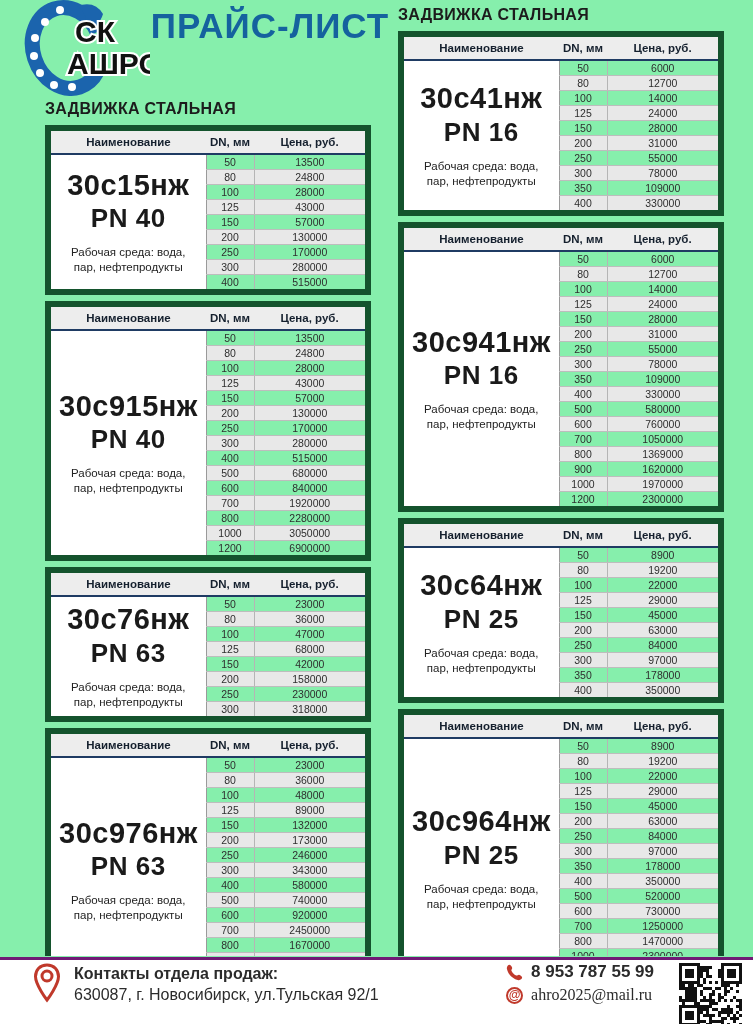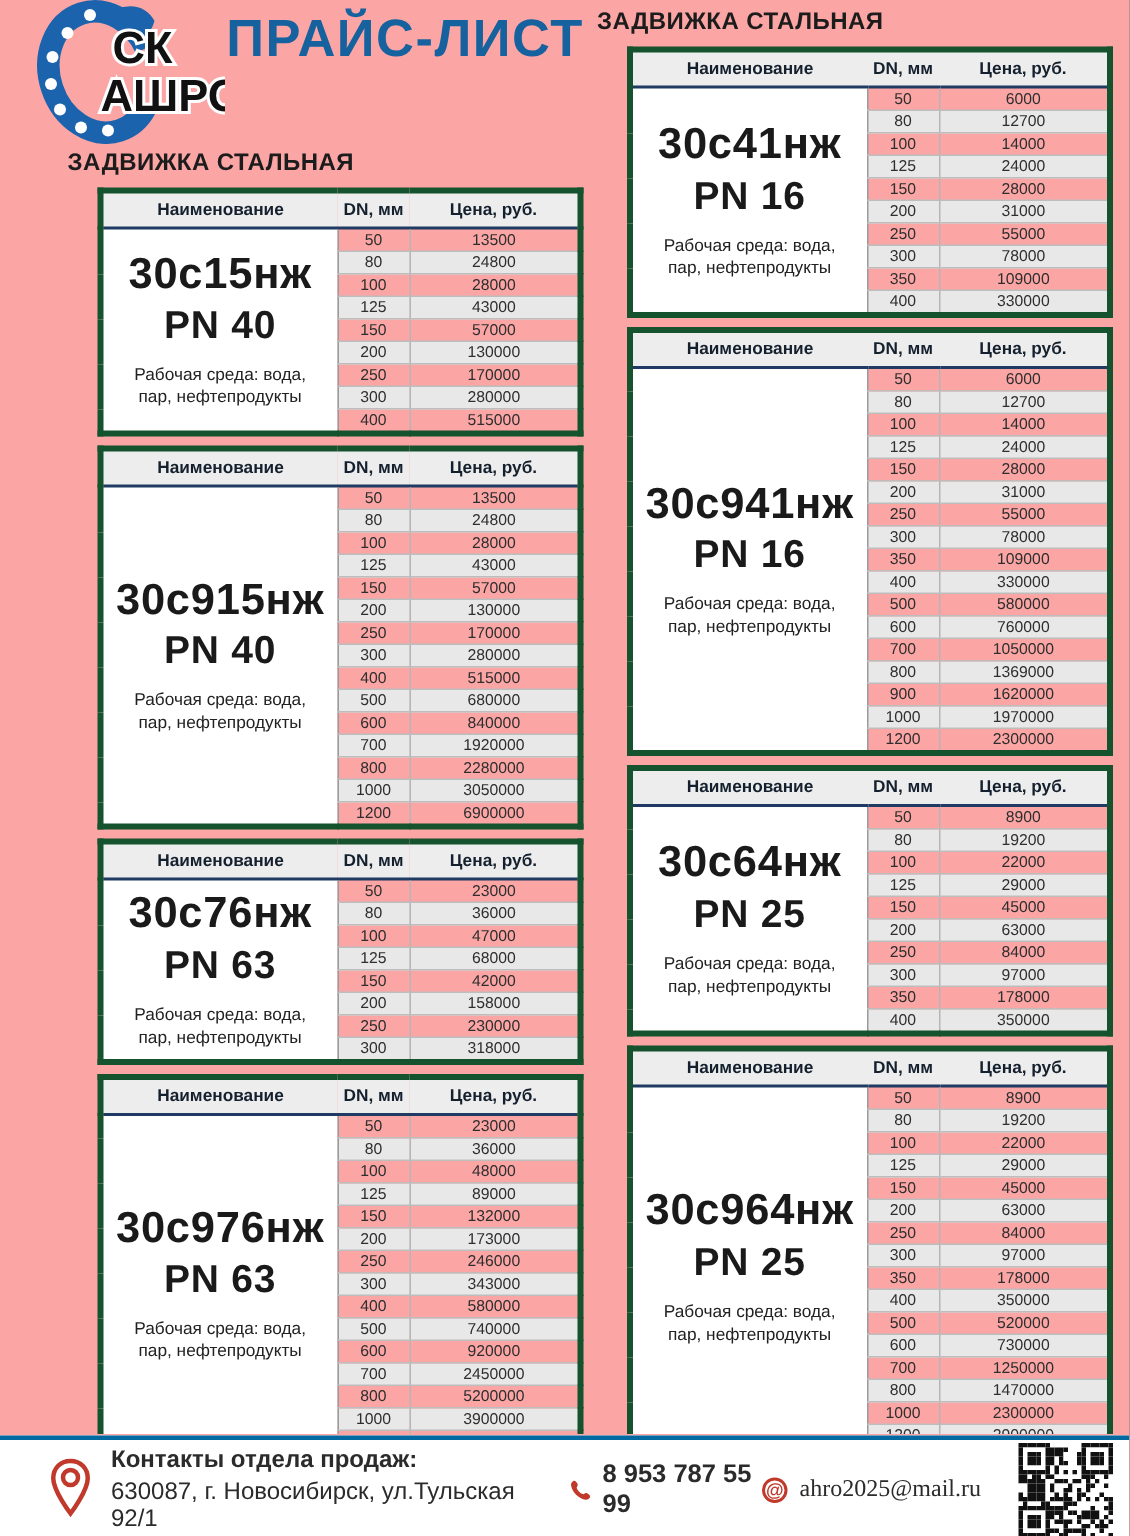--- a/index.html
+++ b/index.html
@@ -5,21 +5,21 @@
   :root {
     --accent-blue: #15629e;
     --navy-border: #1f3b63;
     --accent-red: #c0392b;
     --stripe-gray: #e8e8e8;
     --logo-blue: #1b64ad;
   }
   * { margin:0; padding:0; box-sizing:border-box; }
   html,body { background:#888; }
   .page {
-    width:753px; height:1024px; background:#fca5a5; margin:0 auto;
+    width:753px; height:1024px; background:#86efac; margin:0 auto;
     font-family:"Liberation Sans", sans-serif; position:relative; overflow:hidden;
   }
   .content {
     display:flex; gap:33px; padding:0 31px 0 45px; height:956px; overflow:hidden;
   }
   .col { display:flex; flex-direction:column; }
   .col-left  { width:320px; }
   .col-right { width:324px; }
 
   
@@ -31,21 +31,21 @@
 
   .section-title {
     text-align:left; font-size:16px; font-weight:bold; color:#1c1c1c;
     letter-spacing:0.3px; margin:3px 0 6px 0; line-height:20px;
   }
   .col-right .section-title { margin-top:5px; }
 
   
   table.price-table {
     width:100%; border-collapse:collapse; table-layout:fixed;
-    border:4px solid #14532d; margin-bottom:6px;margin-left:20px;
+    border:6px solid #14532d; margin-bottom:6px;
   }
   table.price-table thead th {
     background:#ededed; color:#15202e; font-size:11.5px; font-weight:bold;
     border-top:2px solid var(--navy-border); border-bottom:2px solid var(--navy-border);
     padding:5px 2px; text-align:center;
   }
   table.price-table col.c-name  { width:158px; }
   table.price-table col.c-dn    { width:48px;  }
   table.price-table col.c-price { width:114px; }
   table.price-table td {
@@ -59,28 +59,28 @@
     background:#ffffff; vertical-align:middle; border-bottom:none; padding:4px 8px;
     height:auto; line-height:normal;
   }
   .model-name { font-size:29px; font-weight:bold; color:#1a1a1a; letter-spacing:0.5px; line-height:1.15; }
   .model-pn   { font-size:26px; font-weight:bold; color:#1a1a1a; letter-spacing:0.5px; line-height:1.15; margin-top:2px; }
   .model-media{ font-size:11.5px; color:#222; margin-top:11px; line-height:1.3; padding:0 8px; }
 
   
   .footer {
     position:absolute; left:0; right:0; bottom:0; height:67px; background:#fff;
-    border-top:3px solid #0369a1; display:flex; align-items:center; padding:2px 10px 0 32px;
+    border-top:3px solid #701a75; display:flex; align-items:flex-start; padding:2px 10px 0 32px;
   }
   .footer-left { display:flex; align-items:center; gap:12px; flex:1 1 auto; }
   .pin-icon { width:30px; height:44px; flex:0 0 auto; }
   .contact-lines { display:flex; flex-direction:column; gap:3px; }
   .contact-title { font-size:16px; font-weight:bold; color:#2b2b2b; }
   .contact-addr  { font-size:16px; color:#2b2b2b; }
-  .footer-mid { display:flex; flex-direction:row; gap:4px; margin-right:24px;margin-left:28px; }
+  .footer-mid { display:flex; flex-direction:column; gap:4px; margin-right:24px;margin-left:28px; }
   .contact-row { display:flex; align-items:center; gap:8px; }
   .phone-icon { width:17px; height:17px; }
   .at-icon {
     width:17px; height:17px; border:2px solid var(--accent-red); border-radius:50%;
     color:var(--accent-red); font-size:12px; font-weight:bold; line-height:13px; text-align:center;
   }
   .contact-phone { font-size:17px; font-weight:bold; color:#2b2b2b; }
   .contact-email { font-size:16px; color:#2b2b2b;font-family:Liberation Serif, serif; }
   .qr { display:grid; grid-template-columns:repeat(21,3px); grid-auto-rows:3px; background:#fff; padding:1px; }
   .qr .b { background:#111; }
@@ -371,21 +371,21 @@
               <tr>
                 <td class="dn-cell">600</td>
                 <td class="price-cell">920000</td>
               </tr>
               <tr>
                 <td class="dn-cell">700</td>
                 <td class="price-cell">2450000</td>
               </tr>
               <tr>
                 <td class="dn-cell">800</td>
-                <td class="price-cell">5200000</td>
+                <td class="price-cell">1670000</td>
               </tr>
               <tr>
                 <td class="dn-cell">1000</td>
                 <td class="price-cell">3900000</td>
               </tr>
               <tr>
                 <td class="dn-cell">1200</td>
                 <td class="price-cell">4600000</td>
               </tr>
             </tbody>

